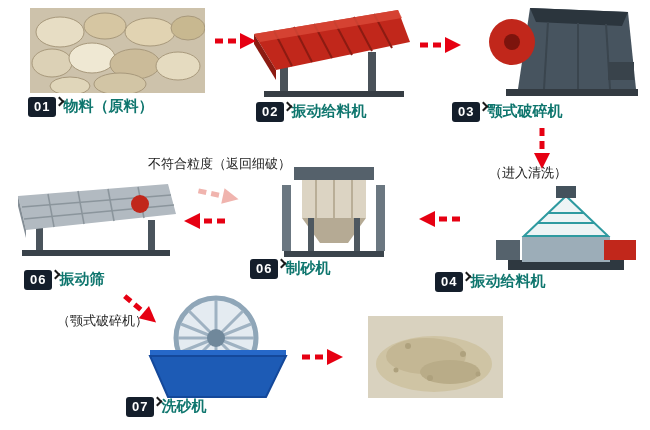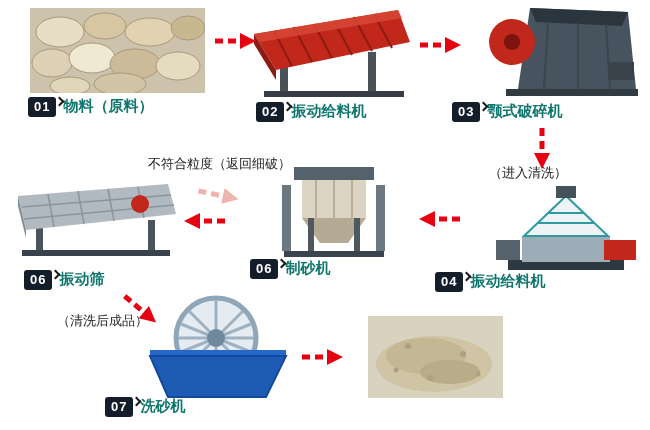--- a/index.html
+++ b/index.html
@@ -190,21 +190,21 @@
   </span>
 
   <div class="note" style="left:148px;top:155px">不符合粒度（返回细破）</div>
   <span class="arrow pink" style="left:196px;top:186px;transform:rotate(12deg)">
     <svg width="44" height="18" viewBox="0 0 44 18">
         <line x1="2" y1="9" x2="27" y2="9" stroke="currentColor" stroke-width="5" stroke-dasharray="8 5"></line>
         <polygon points="27,1 43,9 27,17" fill="currentColor"></polygon>
       </svg>
   </span>
 
-  <div class="note" style="left:57px;top:312px">（清洗后成品）</div>
+  <div class="note" style="left:57px;top:312px">（颚式破碎机）</div>
   <span class="arrow" style="left:118px;top:300px;transform:rotate(40deg)">
     <svg width="44" height="18" viewBox="0 0 44 18">
         <line x1="2" y1="9" x2="27" y2="9" stroke="currentColor" stroke-width="5" stroke-dasharray="8 5"></line>
         <polygon points="27,1 43,9 27,17" fill="currentColor"></polygon>
       </svg>
   </span>
 
   <div class="node-img" style="left:148px;top:294px">
     <svg width="140" height="105" viewBox="0 0 140 105">
       <circle cx="68" cy="44" r="40" fill="#e4ebf1" stroke="#8fa6b8" stroke-width="5"></circle>
@@ -234,19 +234,19 @@
       <ellipse cx="58" cy="40" rx="40" ry="18" fill="#c4b794"></ellipse>
       <ellipse cx="82" cy="56" rx="30" ry="12" fill="#b9ac88"></ellipse>
       <circle cx="40" cy="30" r="3" fill="#aea17d"></circle>
       <circle cx="95" cy="38" r="3" fill="#aea17d"></circle>
       <circle cx="62" cy="62" r="3" fill="#aea17d"></circle>
       <circle cx="110" cy="58" r="2.5" fill="#aea17d"></circle>
       <circle cx="28" cy="54" r="2.5" fill="#aea17d"></circle>
     </svg>
   </div>
 
-  <div class="tag" style="left:105px;top:397px">
+  <div class="tag" style="left:126px;top:397px">
     <span class="badge">07</span>
     <span class="chev"></span>
     <span class="lbl">洗砂机</span>
   </div>
 
 </div>
 
 </body></html>

